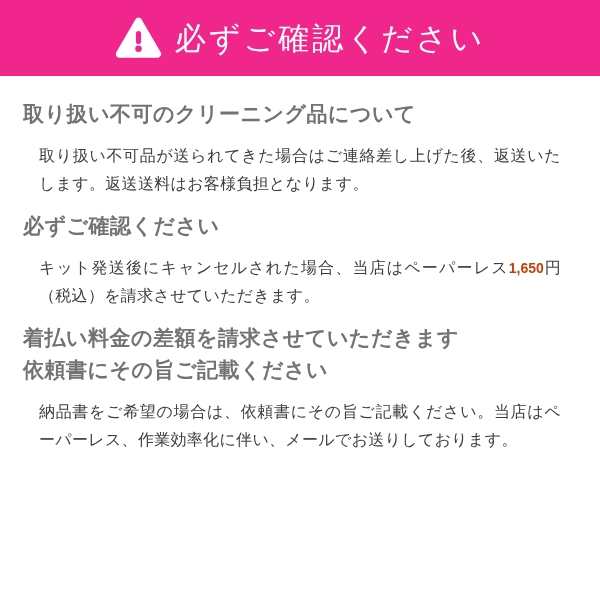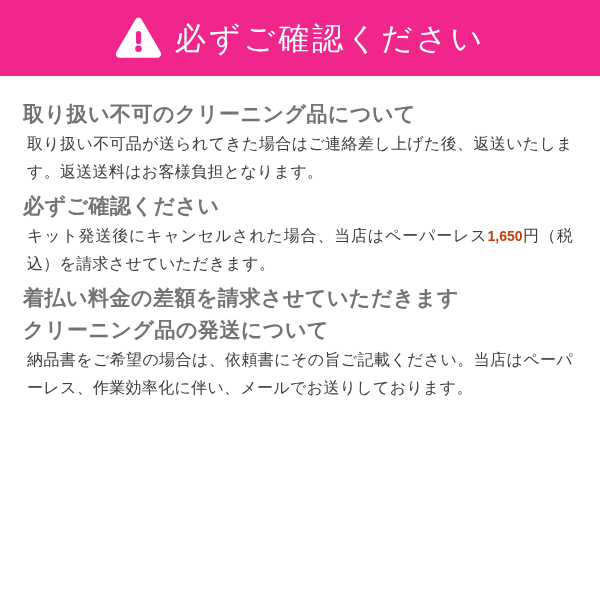--- a/index.html
+++ b/index.html
@@ -43,21 +43,21 @@
   }
   .section-heading {
     margin: 0 0 4px 0;
     color: #737373;
     font-size: 21px;
     line-height: 24px;
     font-weight: 700;
     letter-spacing: 0.5px;
   }
   .section-body {
-    margin: 4px;
+    margin: 16px;
     color: #3D3D3D;
     font-size: 16px;
     line-height: 28px;
     font-weight: 500;
     text-align: justify;
     text-justify: inter-character;
     letter-spacing: 0.3px;
   }
   .price-highlight {
     color: #c2410c;
@@ -93,18 +93,18 @@
       <h2 class="section-heading">必ずご確認ください</h2>
       <p class="section-body"><span>キット発送後にキャンセルされた場合、当店はペーパーレス</span><span class="price-highlight">1,650</span><span>円（税込）を請求させていただきます。</span></p>
     </section>
 
 
     <section class="section">
       <h2 class="section-heading">着払い料金の差額を請求させていただきます</h2>
     </section>
 
     <section class="section">
-      <h2 class="section-heading">クリーニング品の発送について</h2>
+      <h2 class="section-heading">依頼書にその旨ご記載ください</h2>
       <p class="section-body">納品書をご希望の場合は、依頼書にその旨ご記載ください。当店はペーパーレス、作業効率化に伴い、メールでお送りしております。</p>
     </section>
 
   </main>
 </div>
 
 </body></html>

